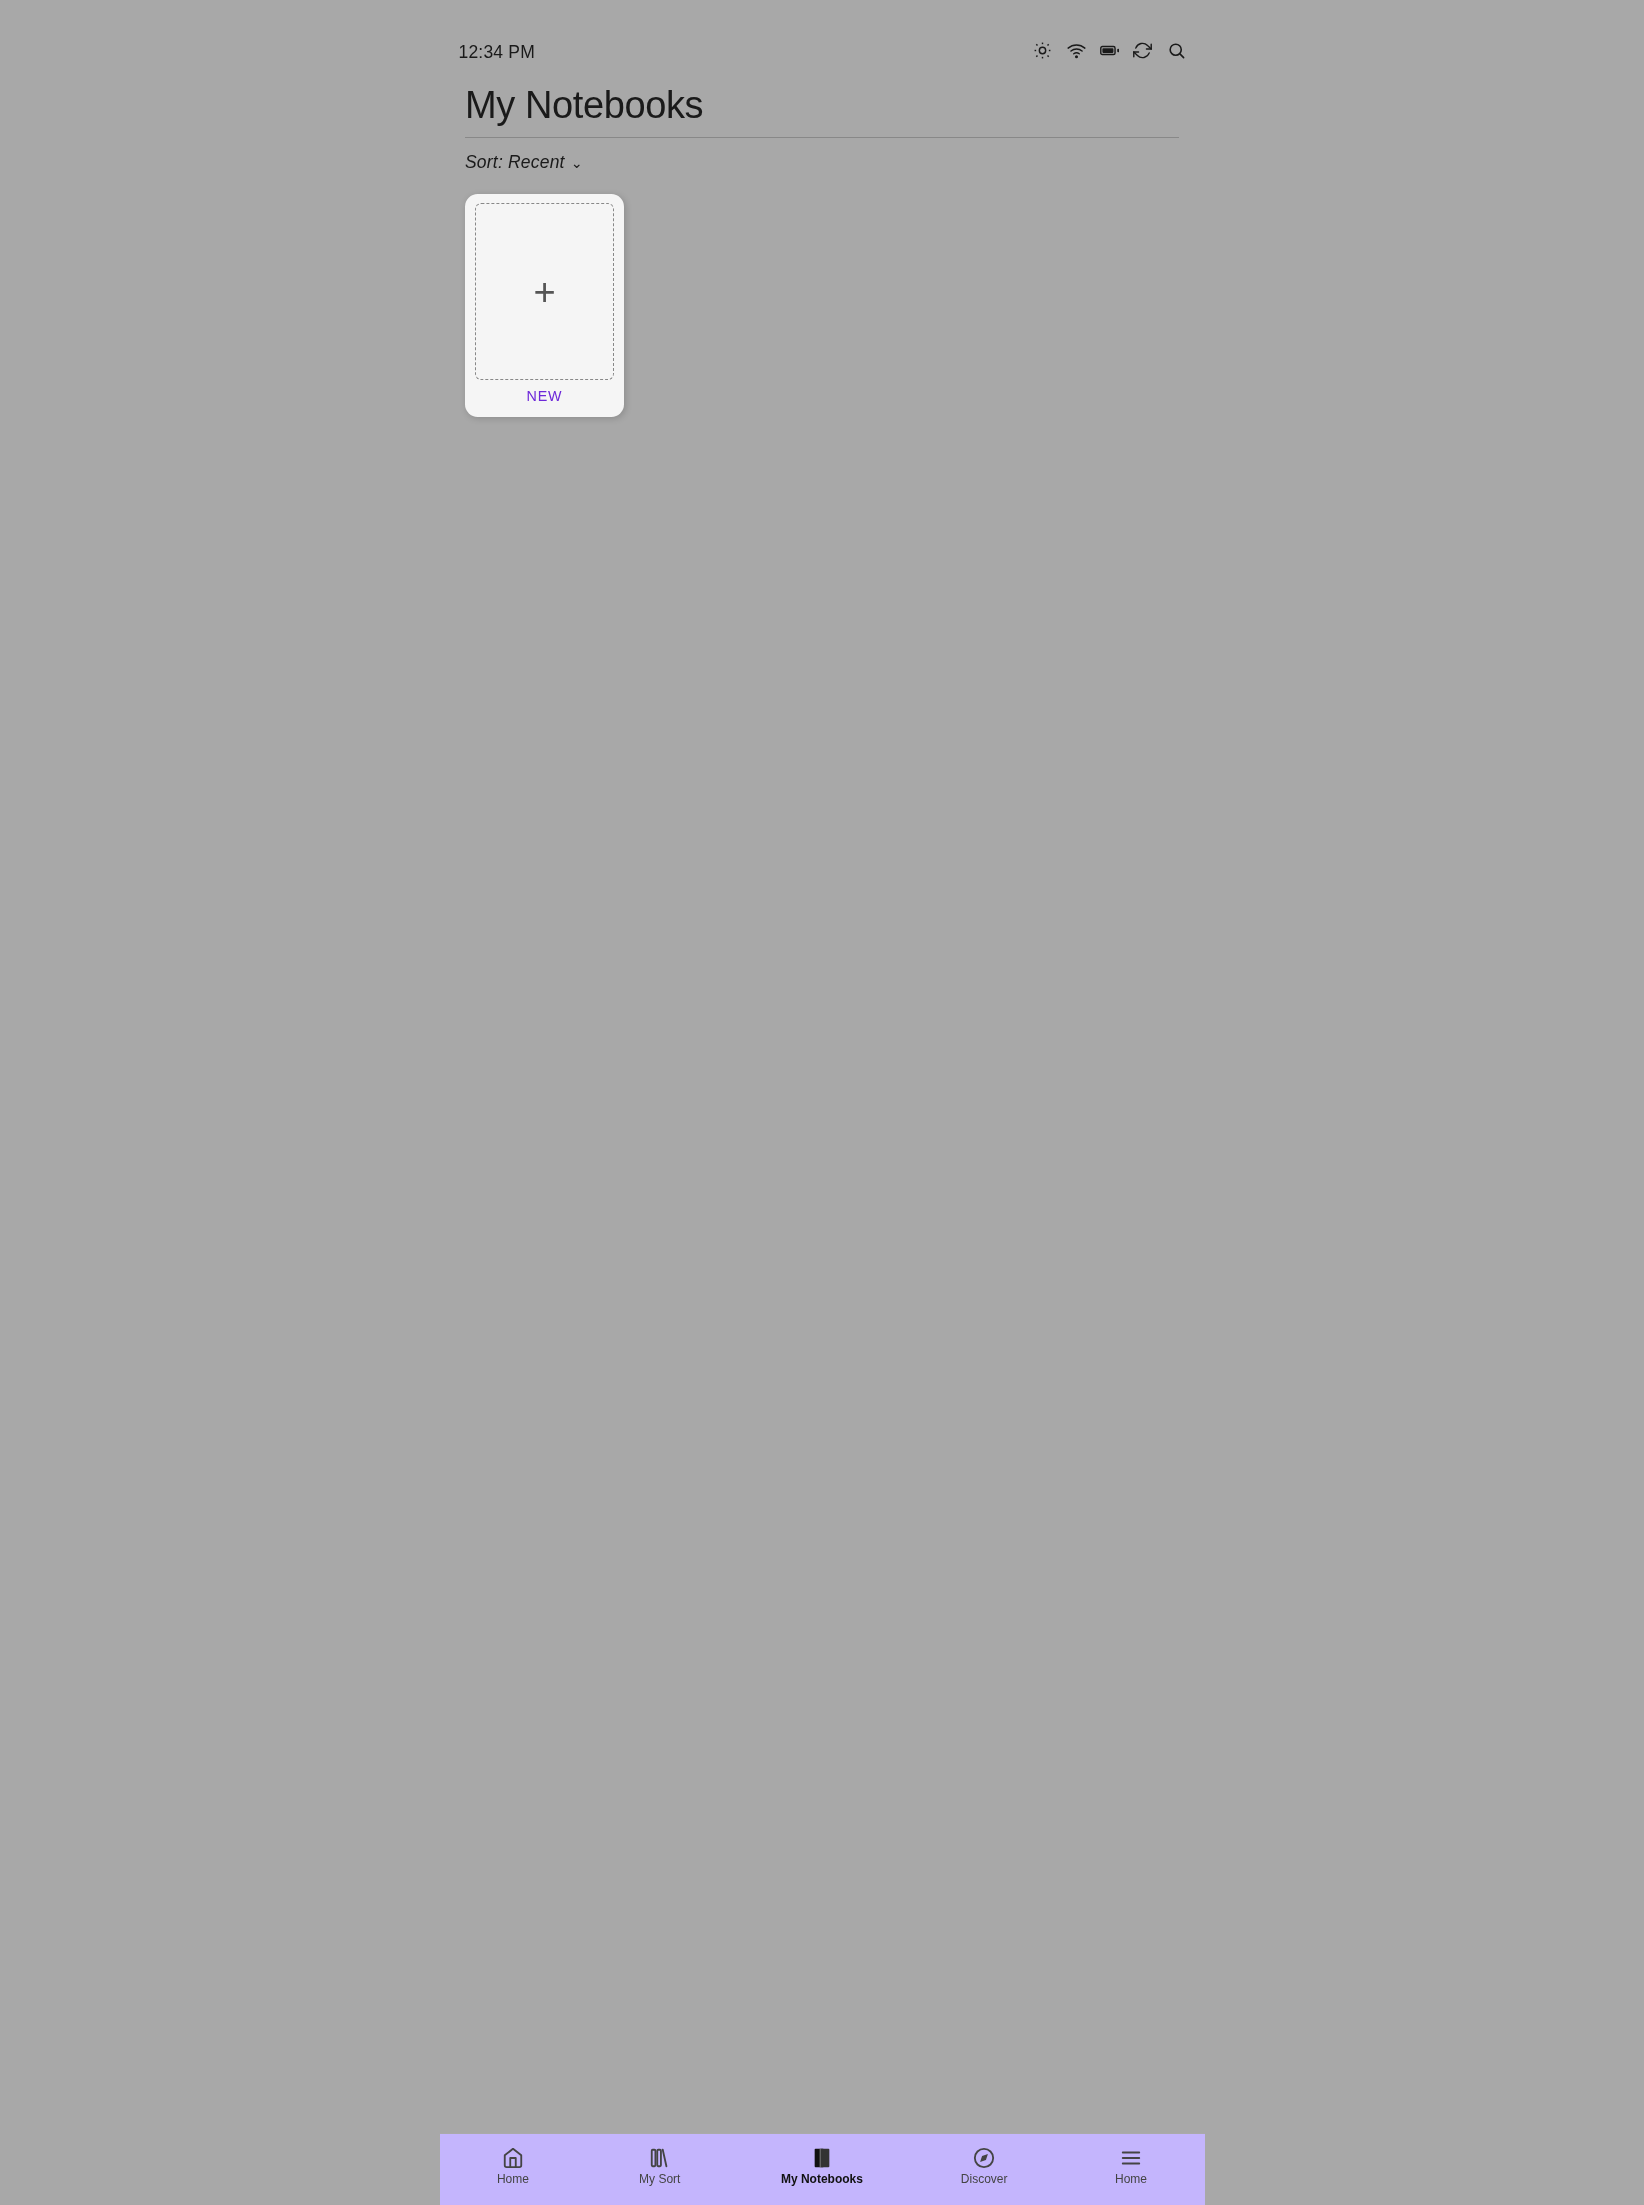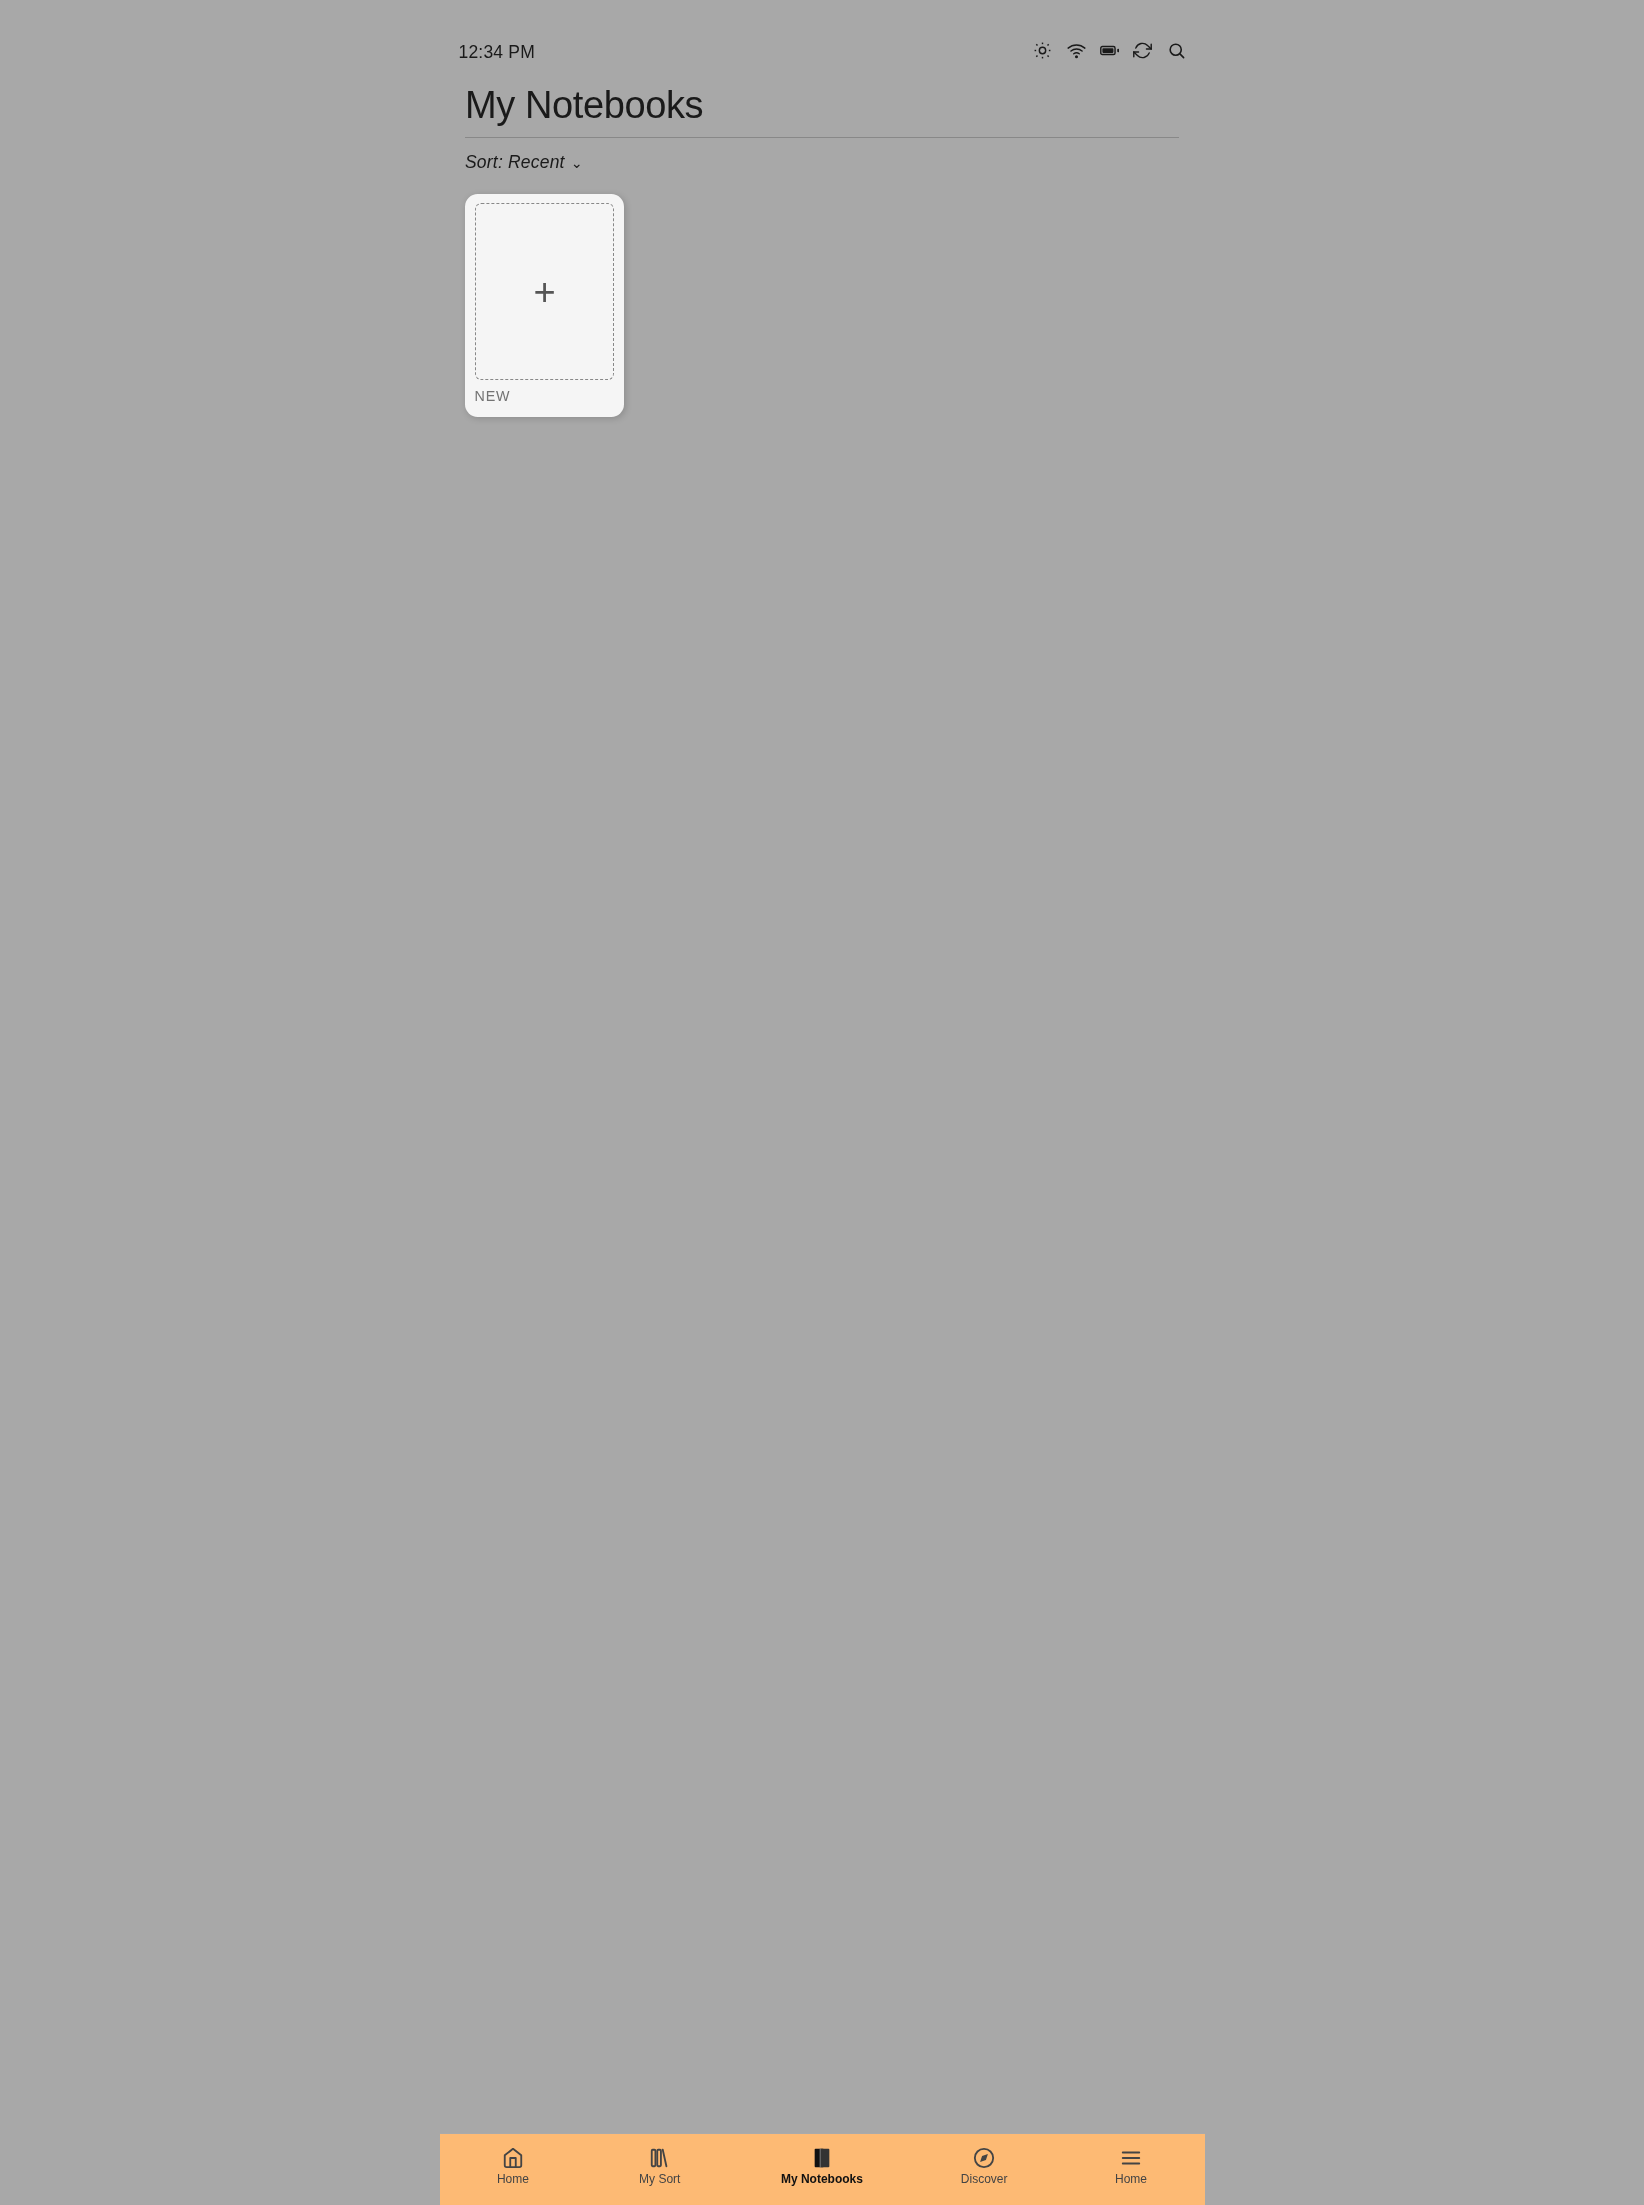--- a/index.html
+++ b/index.html
@@ -135,29 +135,30 @@
     .plus-icon {
       font-size: 38px;
       color: #555;
       font-weight: 200;
       line-height: 1;
     }
 
     .new-notebook-label {
       font-size: 14.3px;
       font-weight: 500;
-      color: #737373;
+      color: #6d28d9;
       letter-spacing: 0.8px;
       padding-bottom: 3.2px;
+      text-align: center;
       width: 100%;
     }
 
     
     .bottom-nav {
-      background-color: #fdba74;
+      background-color: #c4b5fd;
       border-top: 0.8px solid #aaa;
       display: flex;
       justify-content: space-around;
       align-items: center;
       padding: 9.6px 0 16px;
     }
 
     .nav-item {
       display: flex;
       flex-direction: column;

